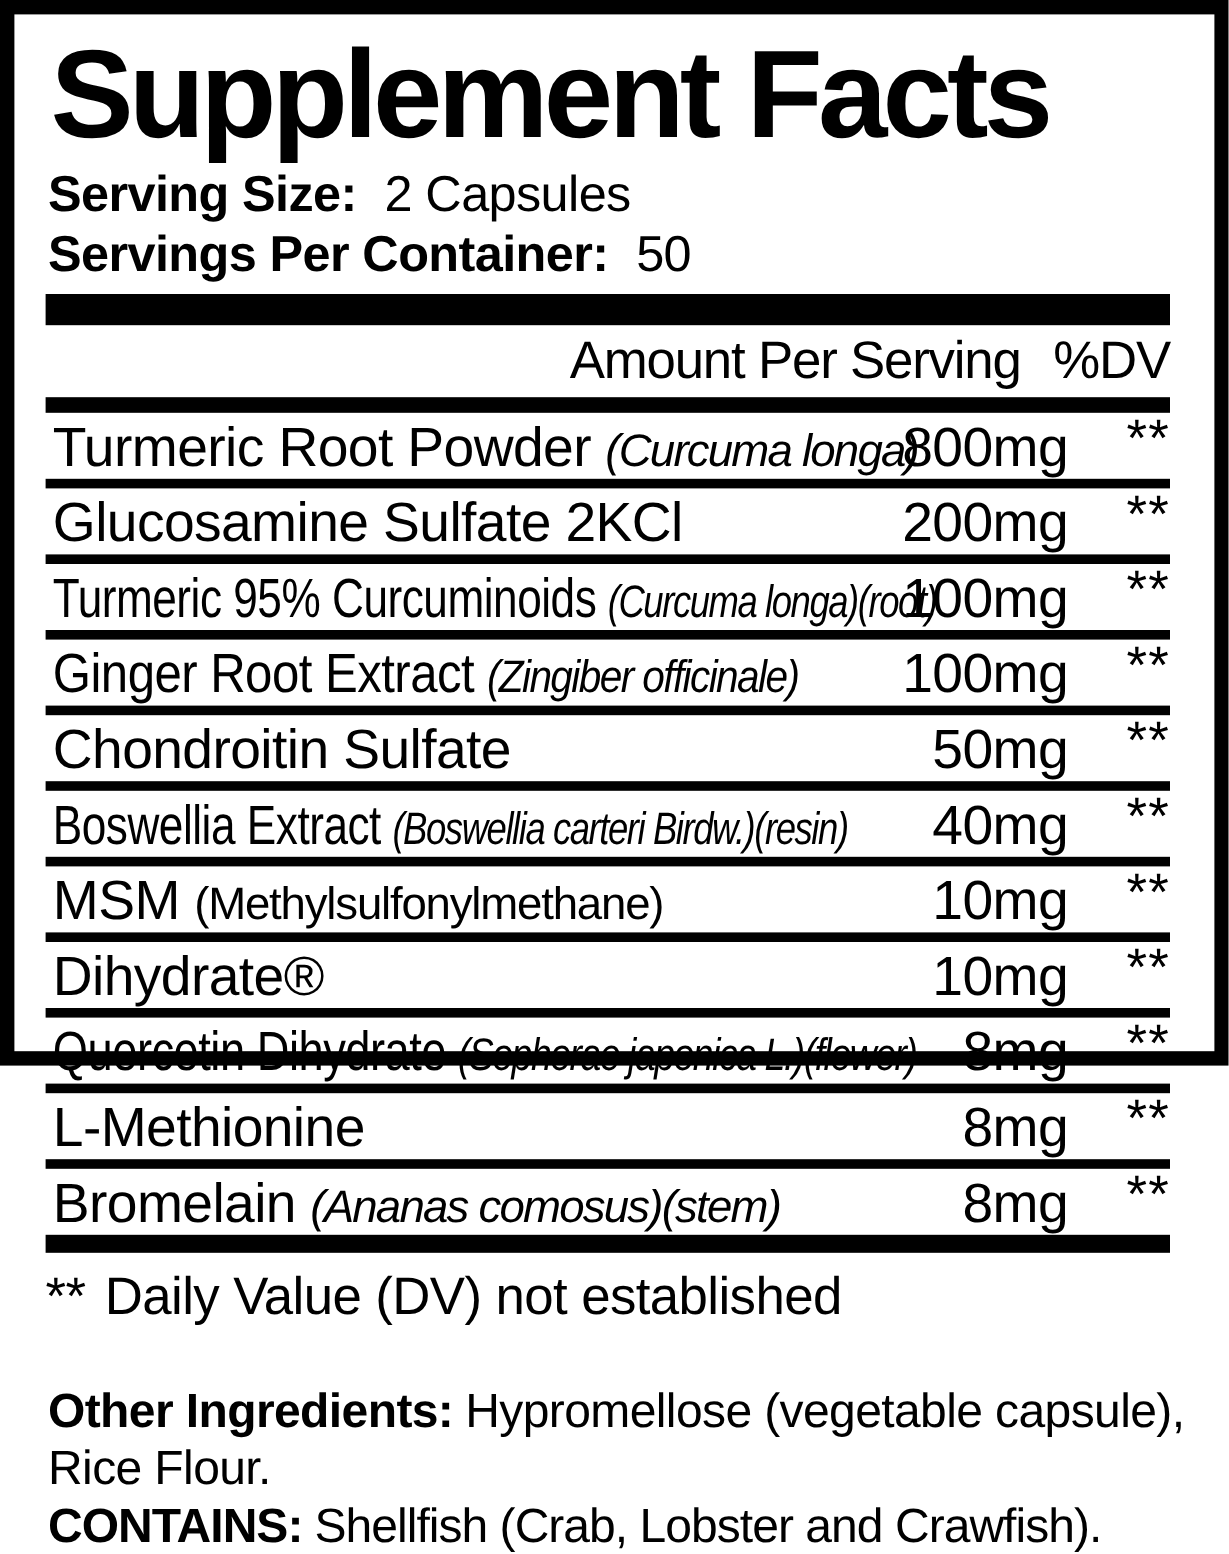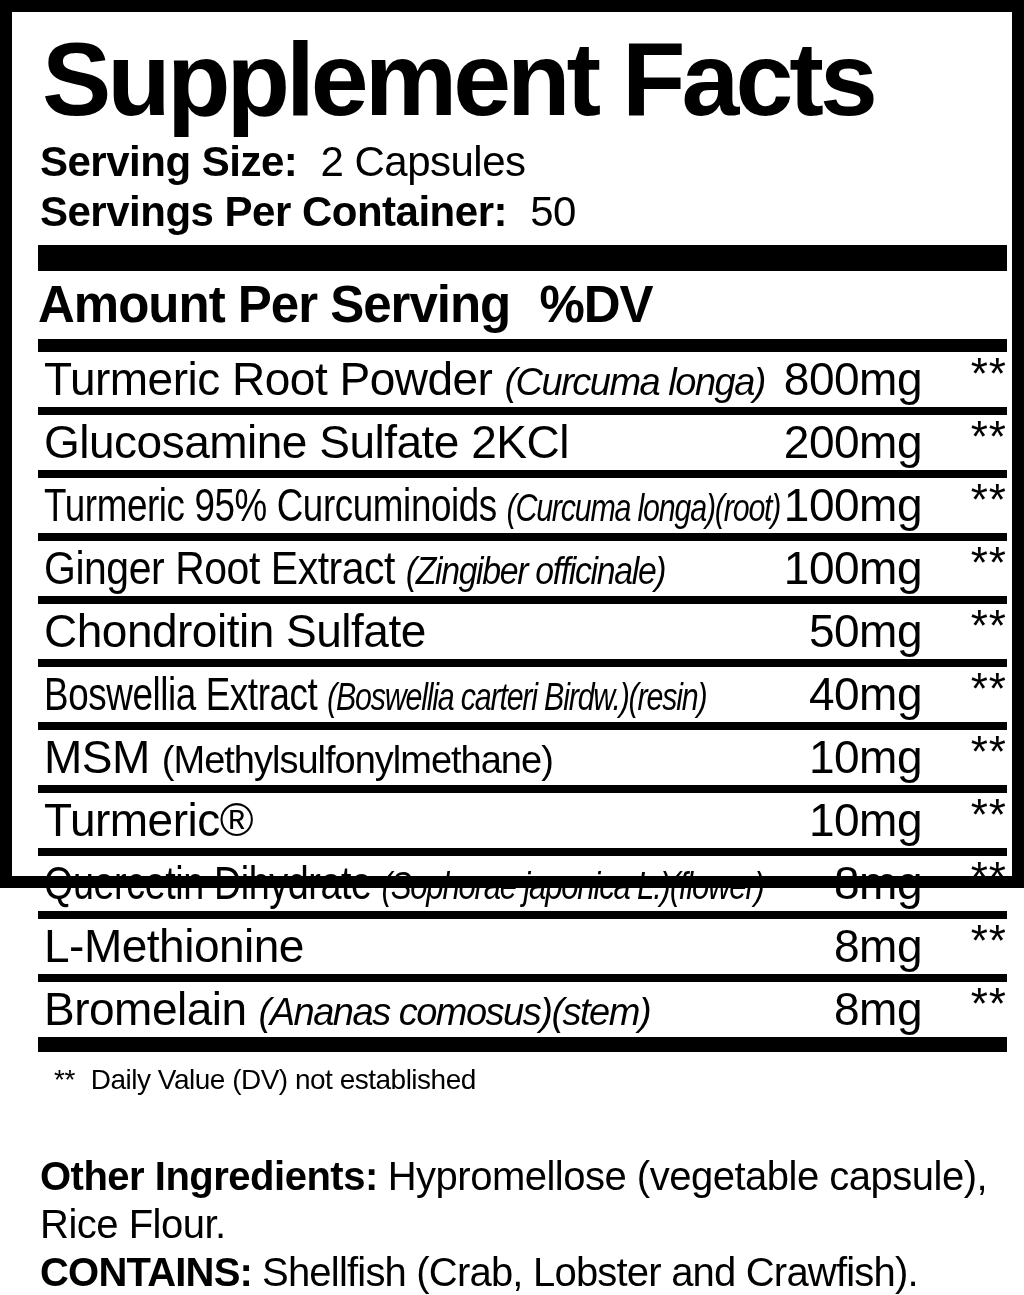--- a/index.html
+++ b/index.html
@@ -15,21 +15,21 @@
 
   
   .panel {
     position: absolute;
     left: 0; top: 0;
     width: 1024px;
     height: 888px;
     box-sizing: border-box;
     border: 12px solid #000;
     background: #fff;
-    padding: 14px 5px 0 26px;
+    padding: 14px 37px 0 26px;
   }
 
   .title {
     margin: 4px 0 8px 4px;
     font-size: 104px;
     font-weight: 800;
     letter-spacing: -4px;
     line-height: 0.95;
     white-space: nowrap;
   }
@@ -43,22 +43,23 @@
   }
   .serving-line .lbl { font-weight: bold; }
   .serving-line .val { margin-left: 12px; }
 
   .bar { background: #000; width: 100%; }
   .bar-thick   { height: 26px; margin-top: 8px; }
   .bar-mid     { height: 13px; }
   .bar-footnote{ height: 15px; }
 
   .header-row {
-    font-weight: bold;
-    font-size: 51px;
+    text-align: right;
+    font-weight: normal;
+    font-size: 44px;
     letter-spacing: -1px;
     padding: 6px 0;
     line-height: 1.1;
     white-space: nowrap;
   }
   .header-row .hdv { margin-left: 16px; }
 
   .row {
     position: relative;
     height: 55px;
@@ -92,22 +93,22 @@
     line-height: 1;
     white-space: nowrap;
   }
   .sep { height: 8px; background: #000; }
 
   .cond-80 .name-wrap { transform: scaleX(0.80); }
   .cond-82 .name-wrap { transform: scaleX(0.82); }
   .cond-89 .name-wrap { transform: scaleX(0.89); }
 
   .footnote {
-    margin: 12px 0 0 16px;
-    font-size: 28px;
+    margin: 12px 0 0 0;
+    font-size: 44px;
     letter-spacing: -0.5px;
     white-space: nowrap;
   }
   .footnote .fn-text { margin-left: 16px; }
 
   
   .bottom-block {
     position: absolute;
     left: 40px;
     right: 14px;
@@ -193,21 +194,21 @@
       <div class="sep"></div>
 
       <div class="row">
         <span class="name-wrap"><span class="iname">MSM</span><span class="detail upright">(Methylsulfonylmethane)</span></span>
         <span class="amount">10mg</span>
         <span class="dv">**</span>
       </div>
       <div class="sep"></div>
 
       <div class="row">
-        <span class="name-wrap"><span class="iname">Turmeric®</span><span class="detail"></span></span>
+        <span class="name-wrap"><span class="iname">Dihydrate®</span><span class="detail"></span></span>
         <span class="amount">10mg</span>
         <span class="dv">**</span>
       </div>
       <div class="sep"></div>
 
       <div class="row cond-82">
         <span class="name-wrap"><span class="iname">Quercetin Dihydrate</span><span class="detail">(Sophorae japonica L.)(flower)</span></span>
         <span class="amount">8mg</span>
         <span class="dv">**</span>
       </div>

